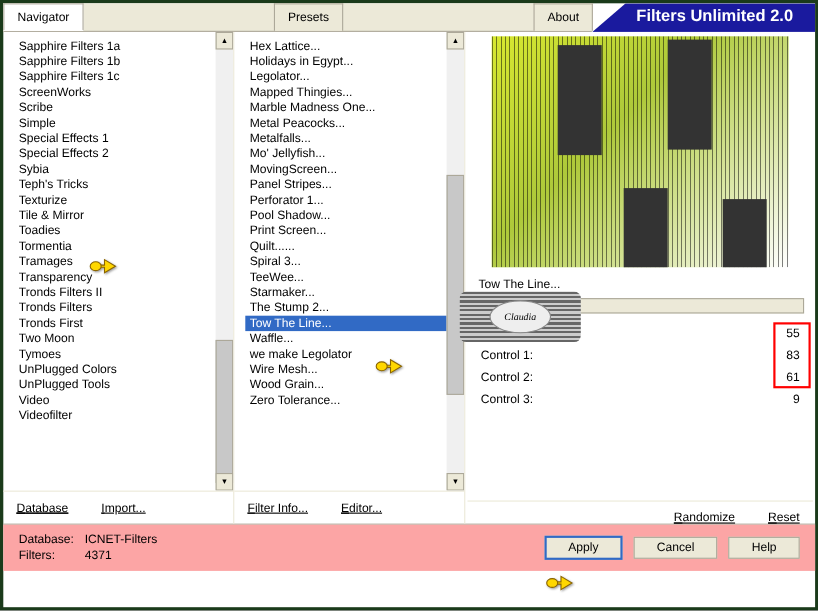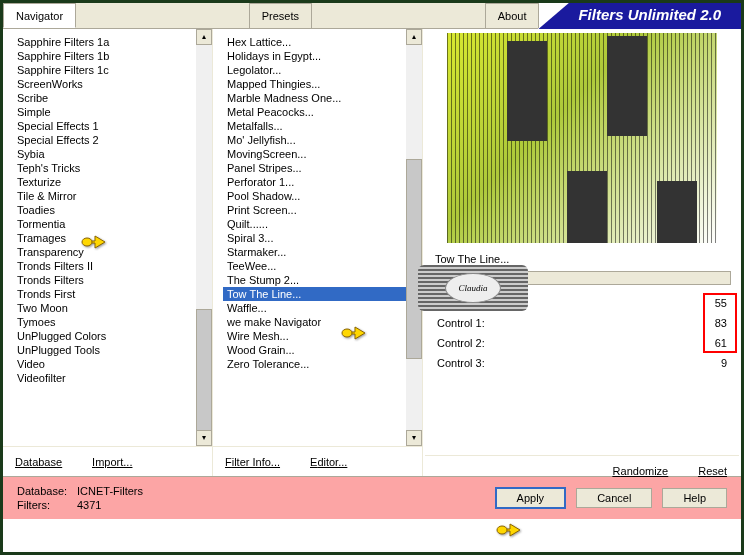--- a/index.html
+++ b/index.html
@@ -2,21 +2,21 @@
 <html><head>
 <meta charset="utf-8">
 <style>
 * { box-sizing: border-box; margin: 0; padding: 0; }
 body { font-family: Tahoma, Arial, sans-serif; font-size: 11px; background: #000; width: 744px; height: 555px; overflow: hidden; }
 .outer { border: 3px solid #1a3a1a; background: #fff; width: 744px; height: 555px; padding: 0; }
 .topbar { display: flex; height: 26px; }
 .tabs { display: flex; background: #ece9d8; border-bottom: 1px solid #aca899; flex: 1; justify-content: space-between; }
 .tab { padding: 6px 12px 4px; border: 1px solid #aca899; border-bottom: none; margin-right: -1px; background: #ece9d8; cursor: pointer; }
 .tab.active { background: #fff; border-bottom: 1px solid #fff; position: relative; z-index: 1; }
-.brand { background: #1a1a9e; color: #fff; font-weight: bold; font-style: italic; font-size: 15px; padding: 3px 20px 3px 40px; clip-path: polygon(15% 0, 100% 0, 100% 100%, 0 100%); }
+.brand { background: #1a1a9e; color: #fff; font-weight: bold; font-size: 15px; padding: 3px 20px 3px 40px; clip-path: polygon(15% 0, 100% 0, 100% 100%, 0 100%); }
 .main { display: flex; height: 448px; border-bottom: 1px solid #aca899; }
 .col { display: flex; flex-direction: column; border-right: 1px solid #ece9d8; }
 .list { flex: 1; overflow-y: hidden; position: relative; padding: 6px 0 6px 10px; }
 .list-item { padding: 1px 4px; cursor: pointer; white-space: nowrap; }
 .list-item.sel { background: #316ac5; color: #fff; }
 .scrollbar { position: absolute; right: 0; top: 0; bottom: 0; width: 16px; background: #f0f0f0; }
 .sb-arrow { height: 16px; background: #ece9d8; border: 1px solid #aca899; text-align: center; font-size: 8px; line-height: 14px; }
 .sb-thumb { background: #c8c8c8; border: 1px solid #aca899; position: absolute; left: 0; right: 0; }
 .preview-col { flex: 1; padding: 2px; }
 .preview { width: 270px; height: 210px; margin: 2px auto 4px; background: linear-gradient(135deg, #d8e830 0%, #aec93a 40%, #fff 100%); position: relative; overflow: hidden; }
@@ -111,26 +111,26 @@
           <div class="list-item">Metal Peacocks...</div>
           <div class="list-item">Metalfalls...</div>
           <div class="list-item">Mo' Jellyfish...</div>
           <div class="list-item">MovingScreen...</div>
           <div class="list-item">Panel Stripes...</div>
           <div class="list-item">Perforator 1...</div>
           <div class="list-item">Pool Shadow...</div>
           <div class="list-item">Print Screen...</div>
           <div class="list-item">Quilt......</div>
           <div class="list-item">Spiral 3...</div>
+          <div class="list-item">TeeWee...</div>
           <div class="list-item">Starmaker...</div>
-          <div class="list-item">TeeWee...</div>
           <div class="list-item">The Stump 2...</div>
           <div class="list-item sel">Tow The Line...</div>
           <div class="list-item">Waffle...</div>
-          <div class="list-item">we make Navigator</div>
+          <div class="list-item">we make Legolator</div>
           <div class="list-item">Wire Mesh...</div>
           <div class="list-item">Wood Grain...</div>
           <div class="list-item">Zero Tolerance...</div>
           <div class="scrollbar">
           <div class="sb-arrow">▴</div>
           <div class="sb-thumb" style="top:130px;height:200px"></div>
           <div class="sb-arrow" style="position:absolute;bottom:0;left:0;right:0">▾</div>
         </div>
       </div>
       <div class="btnrow">

